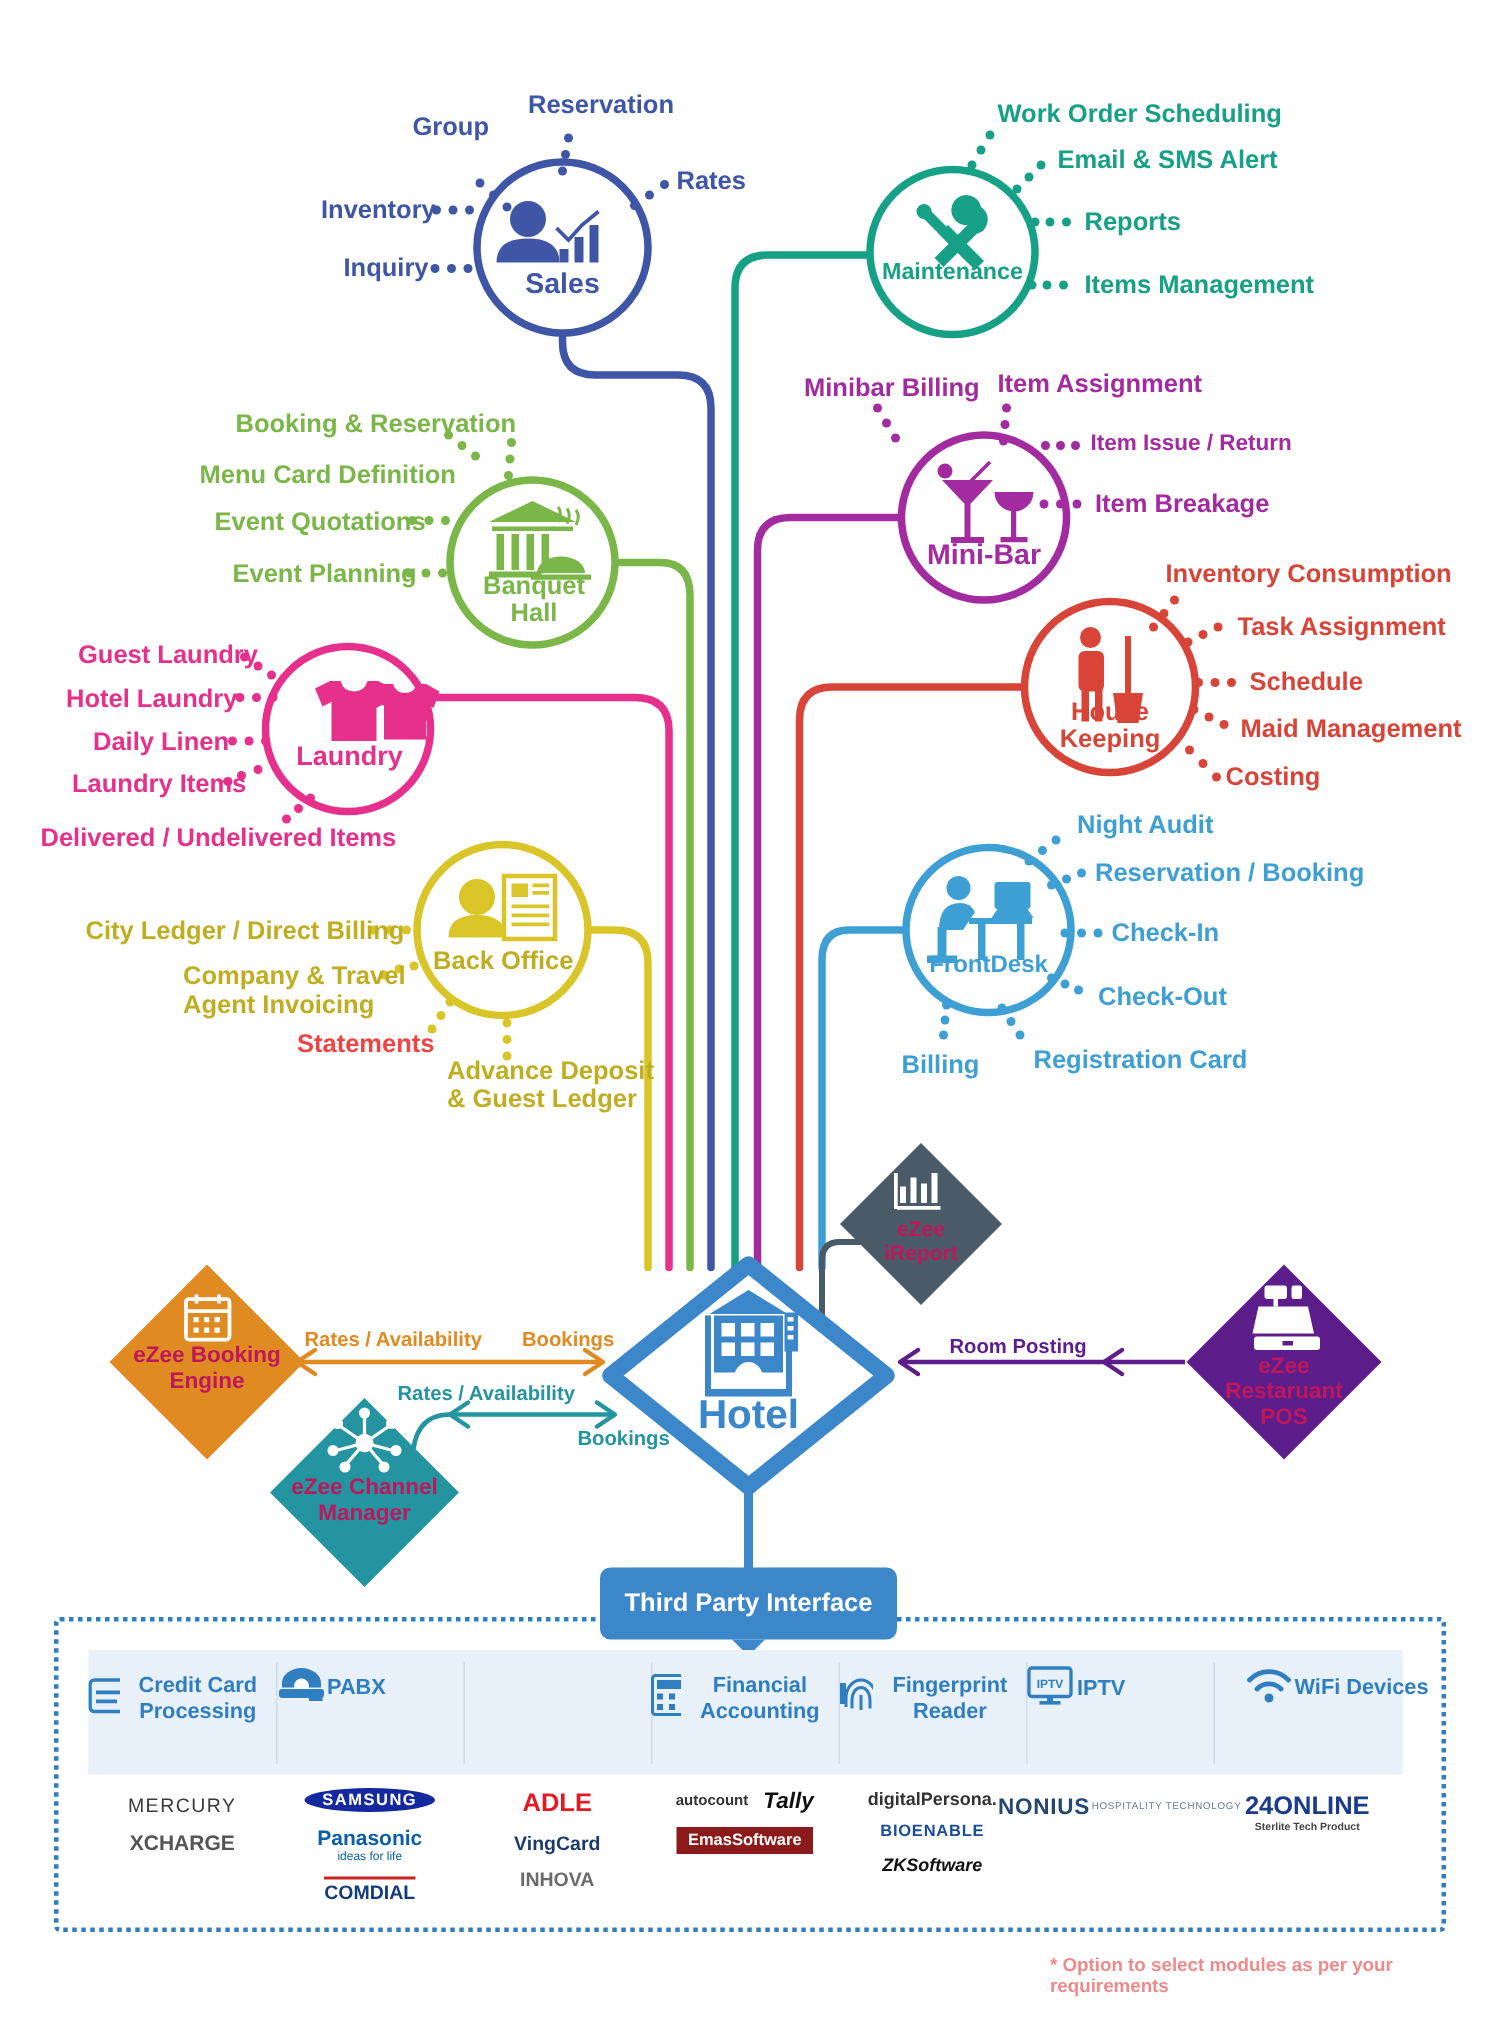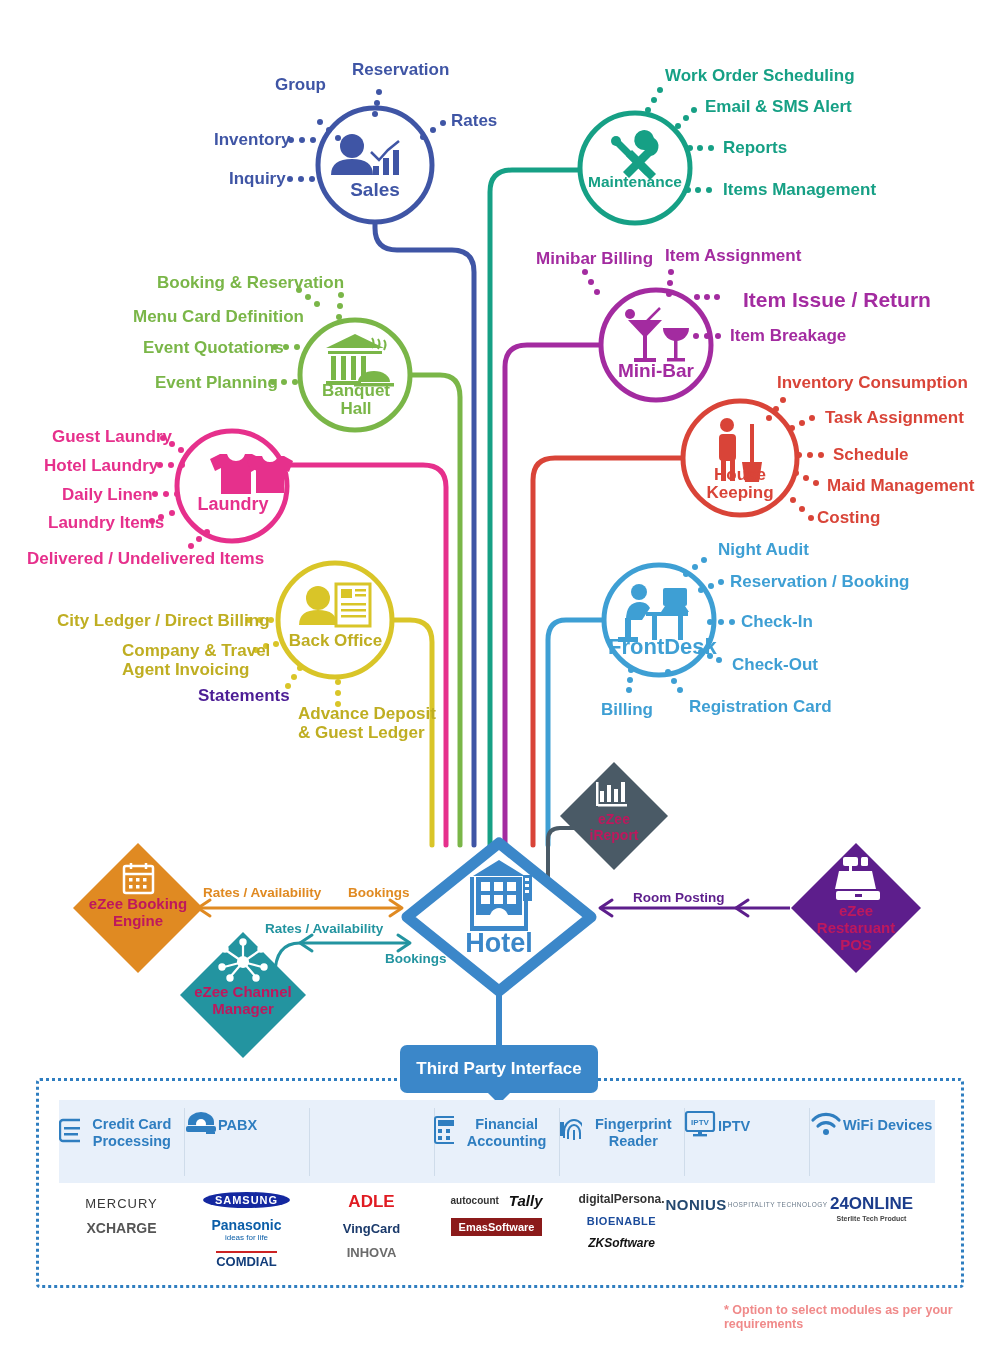--- a/index.html
+++ b/index.html
@@ -376,21 +376,21 @@
 
   <div class="nodecap" style="left:575px;top:174px;width:120px;color:#16A085;font-size:15.5px;">Maintenance</div>
   <div class="lbl" style="left:665px;top:66px;color:#16A085;font-size:17px;">Work Order Scheduling</div>
   <div class="lbl" style="left:705px;top:97px;color:#16A085;font-size:17px;">Email &amp; SMS Alert</div>
   <div class="lbl" style="left:723px;top:138px;color:#16A085;font-size:17px;">Reports</div>
   <div class="lbl" style="left:723px;top:180px;color:#16A085;font-size:17px;">Items Management</div>
 
   <div class="nodecap" style="left:606px;top:361px;width:100px;color:#A32BA0;font-size:19px;">Mini-Bar</div>
   <div class="lbl" style="left:536px;top:249px;color:#A32BA0;font-size:17px;">Minibar Billing</div>
   <div class="lbl" style="left:665px;top:246px;color:#A32BA0;font-size:17px;">Item Assignment</div>
-  <div class="lbl" style="left:727px;top:288px;color:#A32BA0;font-size:21px;margin-left:16px;">Item Issue / Return</div>
+  <div class="lbl" style="left:727px;top:288px;color:#A32BA0;font-size:15px;">Item Issue / Return</div>
   <div class="lbl" style="left:730px;top:326px;color:#A32BA0;font-size:17px;">Item Breakage</div>
 
   <div class="nodecap" style="left:690px;top:466px;width:100px;color:#D94438;font-size:17px;">House
 Keeping</div>
   <div class="lbl" style="left:777px;top:373px;color:#D94438;font-size:17px;">Inventory Consumption</div>
   <div class="lbl" style="left:825px;top:408px;color:#D94438;font-size:17px;">Task Assignment</div>
   <div class="lbl" style="left:833px;top:445px;color:#D94438;font-size:17px;">Schedule</div>
   <div class="lbl" style="left:827px;top:476px;color:#D94438;font-size:17px;">Maid Management</div>
   <div class="lbl" style="left:817px;top:508px;color:#D94438;font-size:17px;">Costing</div>
 
@@ -405,25 +405,25 @@
   <div class="lbl" style="left:52px;top:427px;color:#E6308C;font-size:17px;">Guest Laundry</div>
   <div class="lbl" style="left:44px;top:456px;color:#E6308C;font-size:17px;">Hotel Laundry</div>
   <div class="lbl" style="left:62px;top:485px;color:#E6308C;font-size:17px;">Daily Linen</div>
   <div class="lbl" style="left:48px;top:513px;color:#E6308C;font-size:17px;">Laundry Items</div>
   <div class="lbl" style="left:27px;top:549px;color:#E6308C;font-size:17px;">Delivered / Undelivered Items</div>
 
   <div class="nodecap" style="left:283px;top:632px;width:105px;color:#BFAE22;font-size:17px;">Back Office</div>
   <div class="lbl" style="left:57px;top:611px;color:#BFAE22;font-size:17px;">City Ledger / Direct Billing</div>
   <div class="lbl" style="left:122px;top:641px;color:#BFAE22;font-size:17px;">Company &amp; Travel
 Agent Invoicing</div>
-  <div class="lbl" style="left:198px;top:686px;color:#4c1d95;font-size:17px;">Statements</div>
+  <div class="lbl" style="left:198px;top:686px;color:#ef4444;font-size:17px;">Statements</div>
   <div class="lbl" style="left:298px;top:704px;color:#BFAE22;font-size:17px;">Advance Deposit
 &amp; Guest Ledger</div>
 
-  <div class="nodecap" style="left:608px;top:635px;width:102px;color:#3E9FD4;font-size:22px;">FrontDesk</div>
+  <div class="nodecap" style="left:608px;top:635px;width:102px;color:#3E9FD4;font-size:16px;">FrontDesk</div>
   <div class="lbl" style="left:718px;top:540px;color:#3E9FD4;font-size:17px;">Night Audit</div>
   <div class="lbl" style="left:730px;top:572px;color:#3E9FD4;font-size:17px;">Reservation / Booking</div>
   <div class="lbl" style="left:741px;top:612px;color:#3E9FD4;font-size:17px;">Check-In</div>
   <div class="lbl" style="left:732px;top:655px;color:#3E9FD4;font-size:17px;">Check-Out</div>
   <div class="lbl" style="left:689px;top:697px;color:#3E9FD4;font-size:17px;">Registration Card</div>
   <div class="lbl" style="left:601px;top:700px;color:#3E9FD4;font-size:17px;">Billing</div>
 
   <div class="diam-txt" style="left:449px;top:928px;width:100px;color:#3b87c9;font-size:27px;">Hotel</div>
   <div class="diam-txt" style="left:75px;top:896px;width:126px;font-size:15px;">eZee Booking
 Engine</div>
@@ -508,21 +508,21 @@
   <div class="catcell" style="left:684px;top:1110px;width:125px;">
     <svg width="34" height="28">
         <rect x="2" y="2" width="28" height="19" rx="2" fill="none" stroke="#2f7ec0" stroke-width="2.2"></rect>
         <text x="16" y="15" font-size="8" font-weight="700" fill="#2f7ec0" text-anchor="middle" font-family="Liberation Sans, sans-serif">IPTV</text>
         <rect x="14" y="21" width="4" height="4" fill="#2f7ec0"></rect>
         <rect x="9" y="24" width="14" height="2.4" fill="#2f7ec0"></rect>
       </svg>
     <div class="catlabel">IPTV</div>
   </div>
 
-  <div class="catcell" style="left:809px;top:1110px;width:125px;">
+  <div class="catcell" style="left:809px;top:1110px;width:125px;padding-left:20px;">
     <svg width="34" height="26">
         <g fill="none" stroke="#2f7ec0" stroke-width="3.2" stroke-linecap="round">
           <path d="M4,10 a18,18 0 0,1 26,0"></path>
           <path d="M9,16 a11,11 0 0,1 16,0"></path>
         </g>
         <circle cx="17" cy="22" r="3" fill="#2f7ec0"></circle>
       </svg>
     <div class="catlabel">WiFi
 Devices</div>
   </div>
@@ -590,14 +590,14 @@
     </div>
   </div>
 
   <div class="logos" style="left:809px;top:1194px;width:125px;">
     <div class="logorow" style="flex-direction:column;gap:1px;">
       <span class="lg" style="color:#1B3C8B;font-size:17px;font-weight:800;">24ONLINE</span>
       <span class="lg" style="color:#444;font-size:7px;font-weight:700;">Sterlite Tech Product</span>
     </div>
   </div>
 
-  <div class="footnote" style="left:700px;top:1303px;margin-left:24px;">* Option to select modules as per your requirements</div>
+  <div class="footnote" style="left:700px;top:1303px;">* Option to select modules as per your requirements</div>
 </div>
 
 </body></html>

